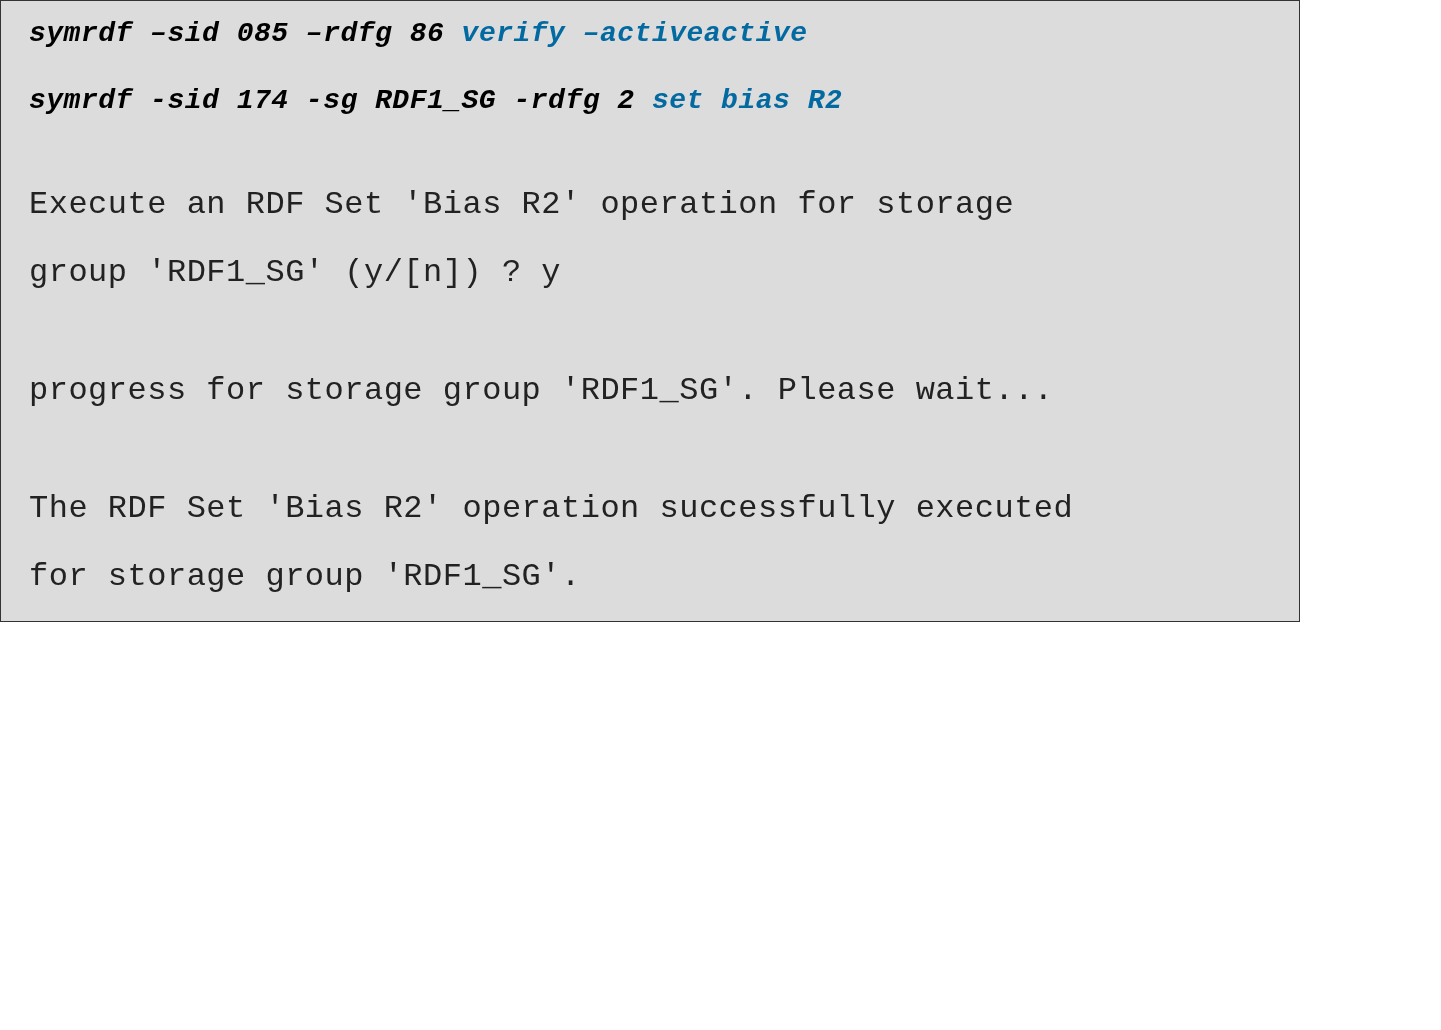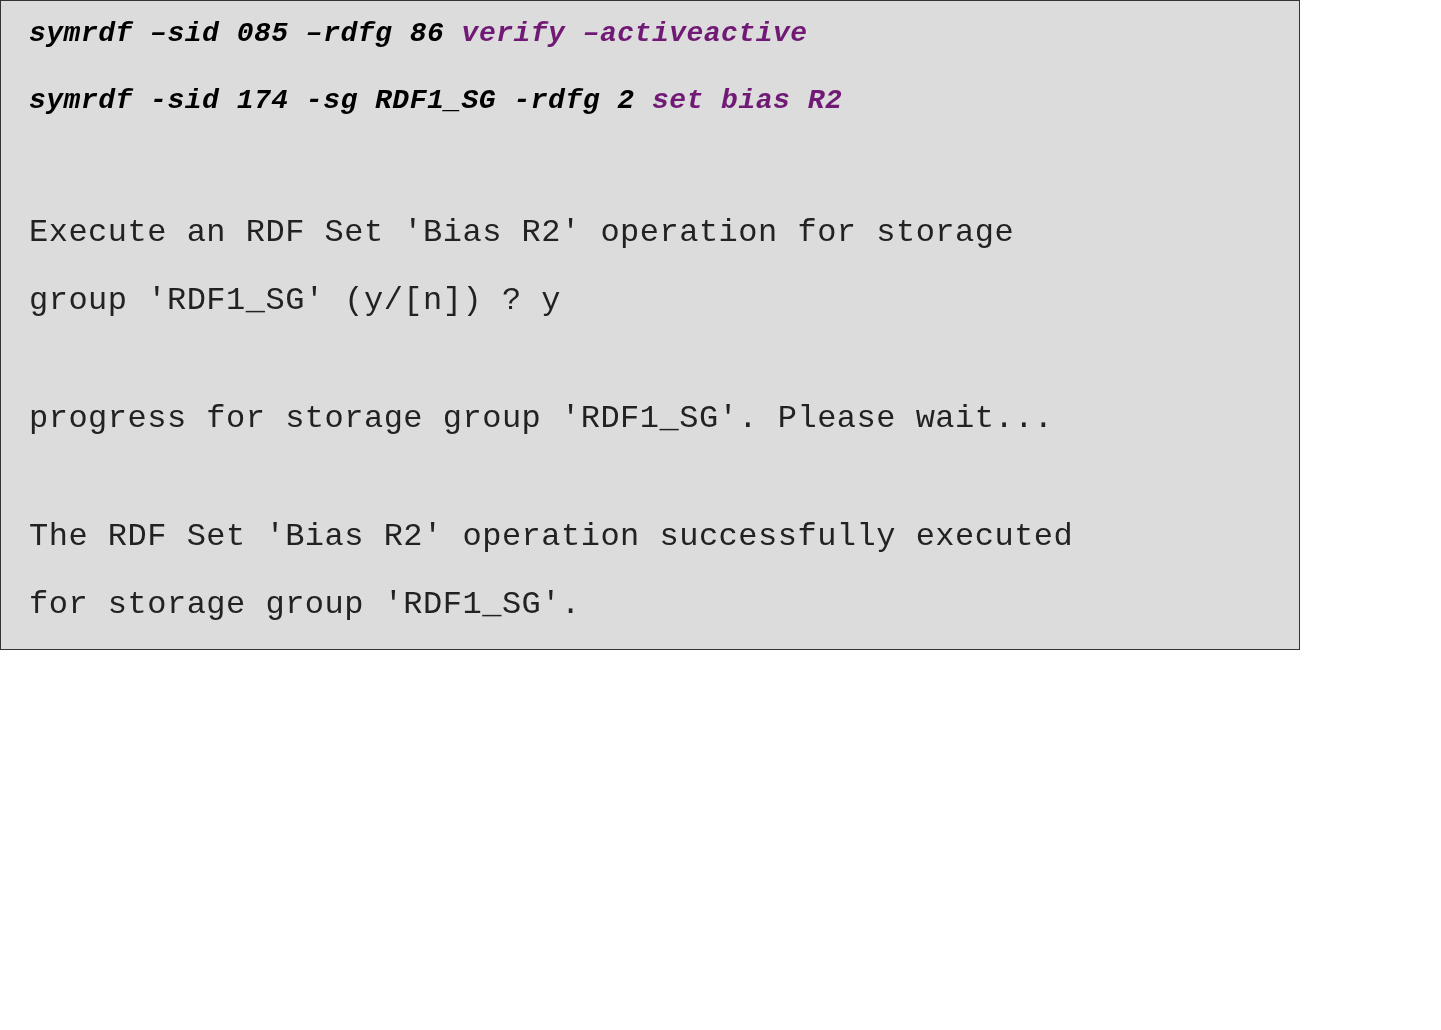--- a/index.html
+++ b/index.html
@@ -22,27 +22,27 @@
     .cmd-block {
       font-size: 28px;
       font-weight: bold;
       font-style: italic;
       color: #000;
       line-height: 1.1;
       margin-bottom: 36px;
       letter-spacing: 0.5px;
     }
     .cmd-block span.blue {
-      color: #701a75;
+      color: #0369a1;
     }
     .cmd-block span.red {
       color: #d03a2b;
     }
     .cmd-3 {
-      margin-bottom: 100px;
+      margin-bottom: 72px;
     }
     .output-line {
       font-size: 32px;
       font-weight: normal;
       font-style: normal;
       color: #222;
       line-height: 1.0;
       margin-bottom: 36px;
       letter-spacing: 0.5px;
     }

